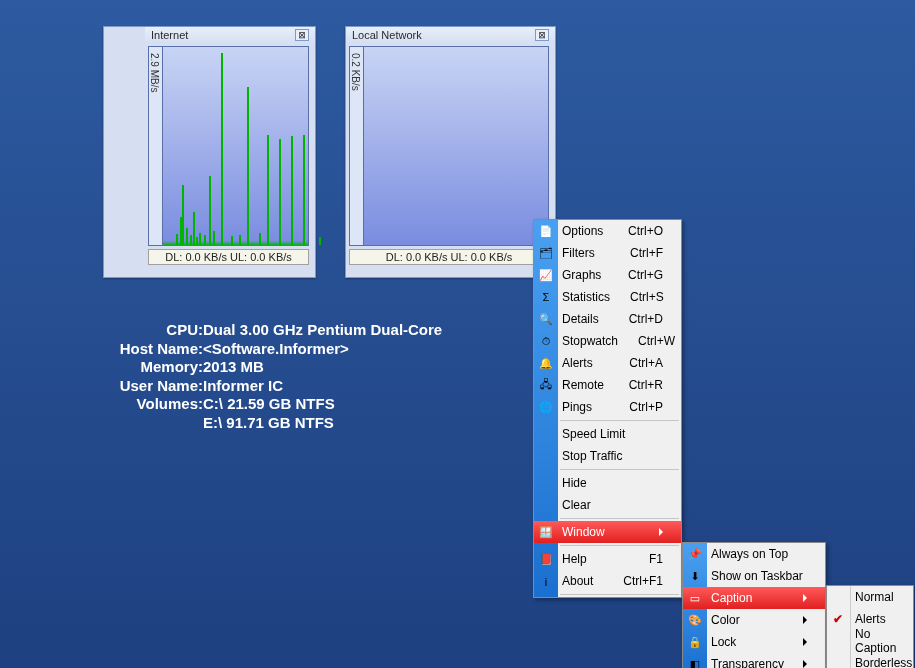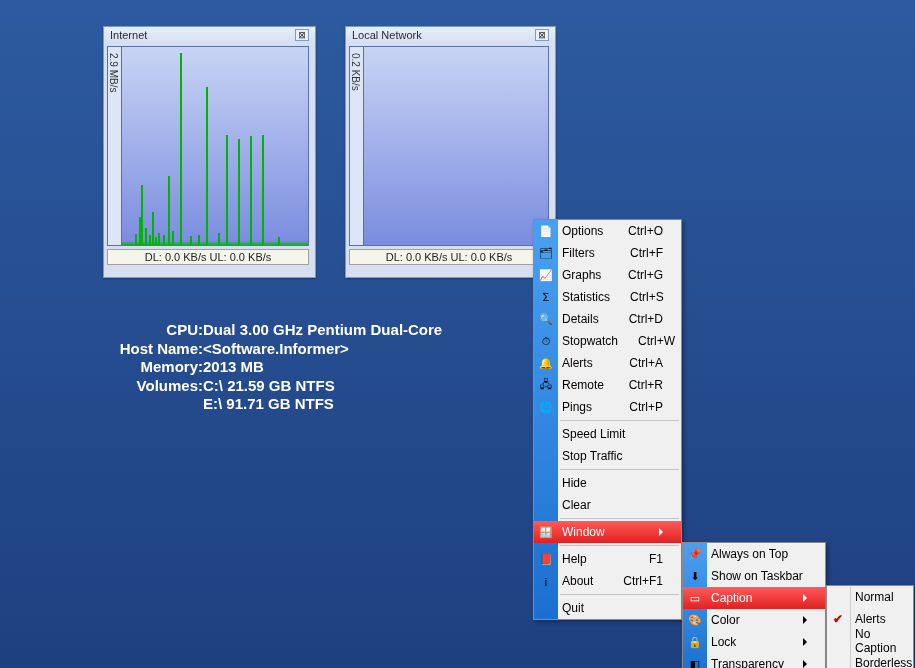--- a/index.html
+++ b/index.html
@@ -154,21 +154,21 @@
     left: 6px;
     color: #c00;
     font-size: 12px;
     font-weight: bold;
   }
 </style>
 </head>
 <body>
 
 <div id="gwins">
-    <div class="gwin" style="left: 103px; top: 26px; width: 213px;">
+    <div class="gwin" style="left: 103px; top: 26px; width: 213px; padding-left: 41px;">
       <div class="gwin-title">
         <span>Internet</span>
         <span class="gwin-close">⊠</span>
       </div>
       <div class="gwin-body" style="height: 200px;">
         <div class="axis-label">2.9 MB/s</div>
         <div class="gwin-body-inner">
           <div class="grass"></div>
           <div class="spike" style="left: 13px; height: 11px;"></div>
           <div class="spike" style="left: 17px; height: 28px;"></div>
@@ -219,20 +219,25 @@
         <div class="si-lbl">Host Name:</div>
         <div class="si-val">&lt;Software.Informer&gt;</div>
         <div class="si-ext"></div>
       </div>
       <div class="sysinfo-row">
         <div class="si-lbl">Memory:</div>
         <div class="si-val">2013 MB</div>
         <div class="si-ext"></div>
       </div>
       <div class="sysinfo-row">
+        <div class="si-lbl">User Name:</div>
+        <div class="si-val">Informer IC</div>
+        <div class="si-ext"></div>
+      </div>
+      <div class="sysinfo-row">
         <div class="si-lbl">Volumes:</div>
         <div class="si-val">C:\ 21.59 GB NTFS</div>
         <div class="si-ext"></div>
       </div>
       <div class="sysinfo-row">
         <div class="si-lbl"></div>
         <div class="si-ext"></div>
       </div>
       <div class="sysinfo-row">
         <div class="si-lbl"></div>
@@ -314,23 +319,20 @@
       <span class="micon">📕</span>
       <span class="mlabel">Help</span>
       <span class="shortcut">F1</span>
     </div>
     <div class="menu-item">
       <span class="micon">ℹ</span>
       <span class="mlabel">About</span>
       <span class="shortcut">Ctrl+F1</span>
     </div>
     <div class="menu-sep"></div>
-    <div class="menu-item">
-      <span class="mlabel">Quit</span>
-    </div>
   </div>
 <div id="menu-window" class="menu" style="left: 682px; top: 542px; width: 144px;">
   <div class="menu-gutter"></div>
 <div class="menu-item">
       <span class="micon">📌</span>
       <span class="mlabel">Always on Top</span>
     </div>
     <div class="menu-item">
       <span class="micon">⬇</span>
       <span class="mlabel">Show on Taskbar</span>

